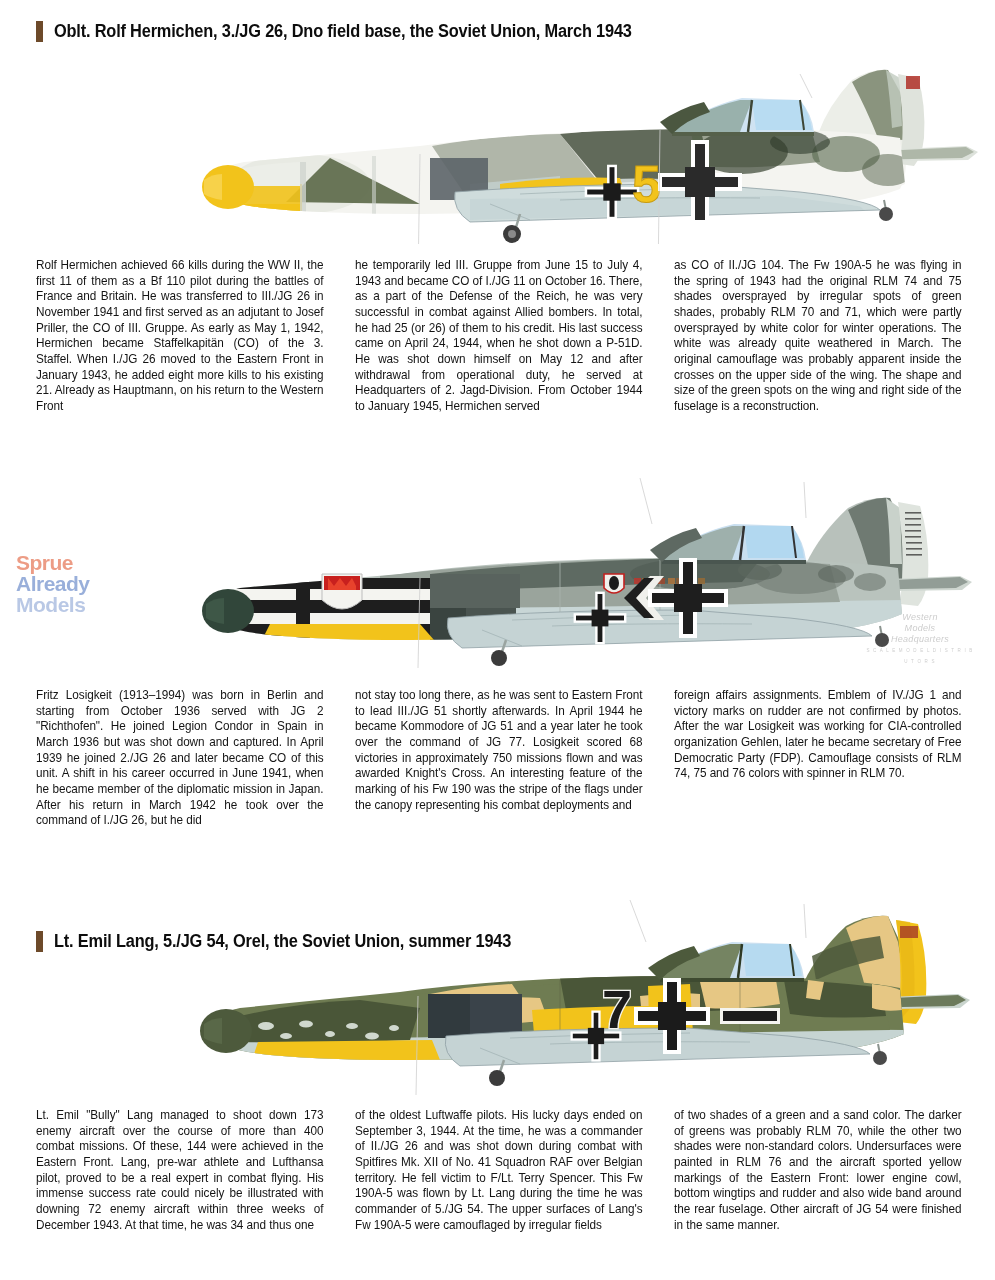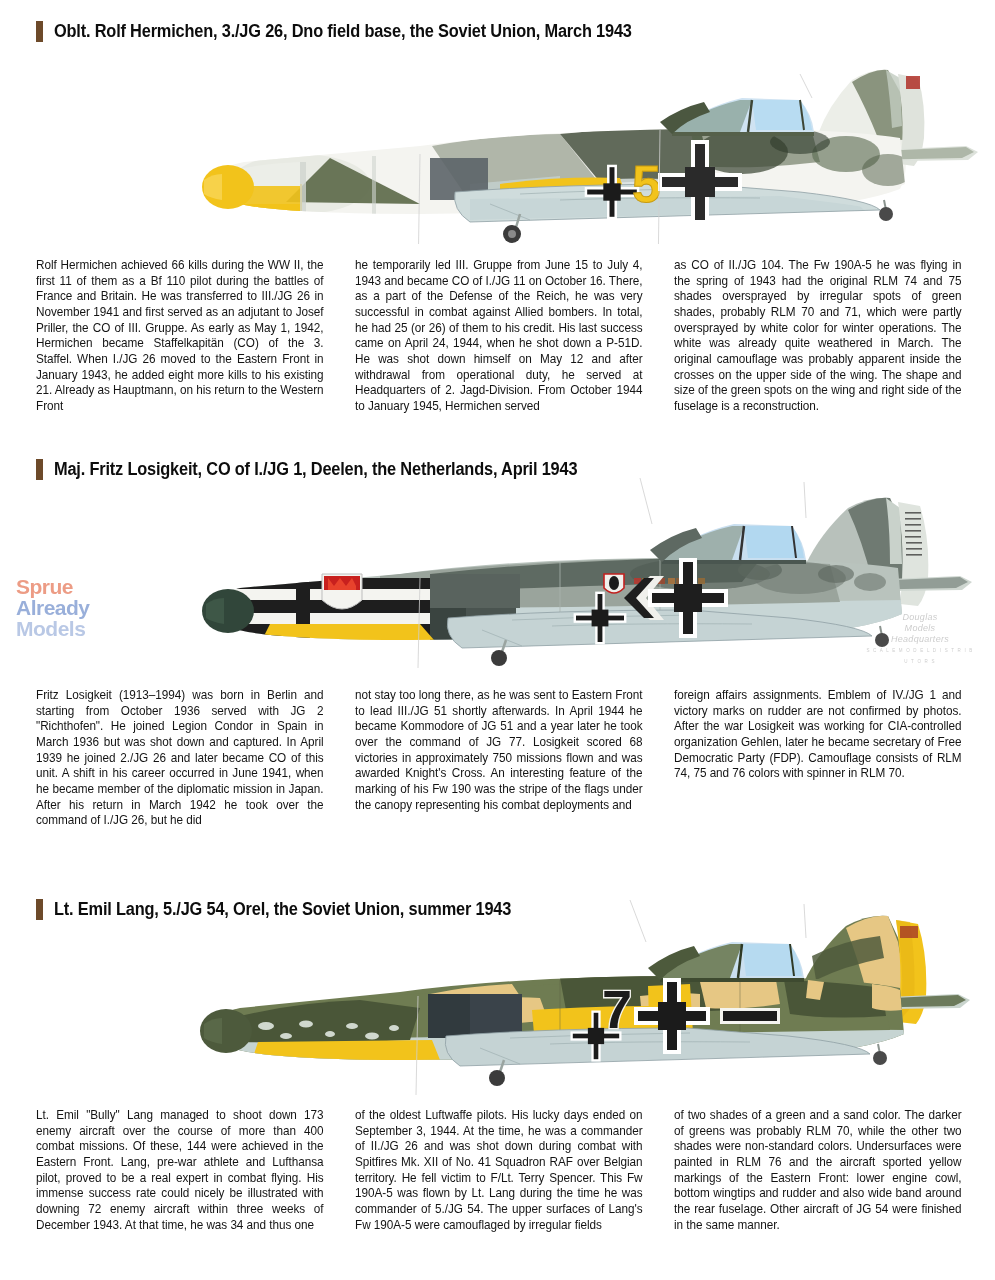--- a/index.html
+++ b/index.html
@@ -51,21 +51,21 @@
     color: #141414;
     text-align: justify;
     text-justify: inter-word;
     letter-spacing: -0.05px;
     transform: scaleX(0.965);
     transform-origin: left top;
   }
 
   
   .wm-sprue {
-    position: absolute; left: 16px; top: 576px;
+    position: absolute; left: 16px; top: 552px;
     width: 103px; height: 73px;
     opacity: 0.62;
     pointer-events: none;
     font-weight: bold;
     line-height: 1.0;
   }
   .wm-sprue .l1 { font-size: 21px; color: #e2603c; letter-spacing: -0.5px; }
   .wm-sprue .l2 { font-size: 21px; color: #5b7fc4; letter-spacing: -0.5px; }
   .wm-sprue .l3 { font-size: 21px; color: #8fa7d6; letter-spacing: -0.5px; }
 
@@ -192,26 +192,20 @@
       <line x1="800" y1="40" x2="812" y2="64" stroke="#cfcfcf" stroke-width="0.8"></line>
     </svg>
   </div>
 
   <div class="cols" style="position:absolute;left:0;top:258px;">
     <div class="col">Rolf Hermichen achieved 66 kills during the WW II, the first 11 of them as a Bf 110 pilot during the battles of France and Britain. He was transferred to III./JG 26 in November 1941 and first served as an adjutant to Josef Priller, the CO of III. Gruppe. As early as May 1, 1942, Hermichen became Staffelkapitän (CO) of the 3. Staffel. When I./JG 26 moved to the Eastern Front in January 1943, he added eight more kills to his existing 21. Already as Hauptmann, on his return to the Western Front</div>
     <div class="col">he temporarily led III. Gruppe from June 15 to July 4, 1943 and became CO of I./JG 11 on October 16. There, as a part of the Defense of the Reich, he was very successful in combat against Allied bombers. In total, he had 25 (or 26) of them to his credit. His last success came on April 24, 1944, when he shot down a P-51D. He was shot down himself on May 12 and after withdrawal from operational duty, he served at Headquarters of 2. Jagd-Division. From October 1944 to January 1945, Hermichen served</div>
     <div class="col">as CO of II./JG 104. The Fw 190A-5 he was flying in the spring of 1943 had the original RLM 74 and 75 shades oversprayed by irregular spots of green shades, probably RLM 70 and 71, which were partly oversprayed by white color for winter operations. The white was already quite weathered in March. The original camouflage was probably apparent inside the crosses on the upper side of the wing. The shape and size of the green spots on the wing and right side of the fuselage is a reconstruction.</div>
   </div>
 
-  <div class="section" style="position:absolute;left:0;top:452px;">
-    <div class="heading">
-      <span class="heading-bar"></span>
-      <span class="heading-text">Maj. Fritz Losigkeit, CO of I./JG 1, Deelen, the Netherlands, April 1943</span>
-    </div>
-  </div>
 
   <div class="art" style="position:absolute;left:0;top:478px;width:995px;height:190px;">
     <svg width="995" height="190" viewBox="0 0 995 190" xmlns="http://www.w3.org/2000/svg">
       <defs>
         <clipPath id="fus2">
           <path d="M212,132 Q212,116 240,110 L400,96 Q520,80 690,80 L790,82 Q856,84 898,90
                    L902,136 Q866,152 780,158 L410,162 Q296,162 248,154 Q214,148 212,132 Z"></path>
         </clipPath>
       </defs>
 
@@ -340,21 +334,21 @@
       <line x1="420" y1="100" x2="418" y2="190" stroke="#cfcfcf" stroke-width="0.8"></line>
     </svg>
   </div>
 
   <div class="cols" style="position:absolute;left:0;top:688px;">
     <div class="col">Fritz Losigkeit (1913–1994) was born in Berlin and starting from October 1936 served with JG 2 "Richthofen". He joined Legion Condor in Spain in March 1936 but was shot down and captured. In April 1939 he joined 2./JG 26 and later became CO of this unit. A shift in his career occurred in June 1941, when he became member of the diplomatic mission in Japan. After his return in March 1942 he took over the command of I./JG 26, but he did</div>
     <div class="col">not stay too long there, as he was sent to Eastern Front to lead III./JG 51 shortly afterwards. In April 1944 he became Kommodore of JG 51 and a year later he took over the command of JG 77. Losigkeit scored 68 victories in approximately 750 missions flown and was awarded Knight's Cross. An interesting feature of the marking of his Fw 190 was the stripe of the flags under the canopy representing his combat deployments and</div>
     <div class="col">foreign affairs assignments. Emblem of IV./JG 1 and victory marks on rudder are not confirmed by photos. After the war Losigkeit was working for CIA-controlled organization Gehlen, later he became secretary of Free Democratic Party (FDP). Camouflage consists of RLM 74, 75 and 76 colors with spinner in RLM 70.</div>
   </div>
 
-  <div class="section" style="position:absolute;left:0;top:892px;">
+  <div class="section" style="position:absolute;left:0;top:924px;">
     <div class="heading">
       <span class="heading-bar"></span>
       <span class="heading-text">Lt. Emil Lang, 5./JG 54, Orel, the Soviet Union, summer 1943</span>
     </div>
   </div>
 
   <div class="art" style="position:absolute;left:0;top:900px;width:995px;height:195px;">
     <svg width="995" height="195" viewBox="0 0 995 195" xmlns="http://www.w3.org/2000/svg">
       <defs>
         <clipPath id="fus3">
@@ -472,19 +466,19 @@
     <div class="col">of two shades of a green and a sand color. The darker of greens was probably RLM 70, while the other two shades were non-standard colors. Undersurfaces were painted in RLM 76 and the aircraft sported yellow markings of the Eastern Front: lower engine cowl, bottom wingtips and rudder and also wide band around the rear fuselage. Other aircraft of JG 54 were finished in the same manner.</div>
   </div>
 
   <div class="wm-sprue">
     <div class="l1">Sprue</div>
     <div class="l2">Already</div>
     <div class="l3">Models</div>
   </div>
 
   <div class="wm-dm">
-    <div>Douglas</div>
+    <div>Western</div>
     <div>Models</div>
     <div>Headquarters</div>
     <div class="tiny">S C A L E   M O D E L   D I S T R I B U T O R S</div>
   </div>
 
 </div>
 
 </body></html>

